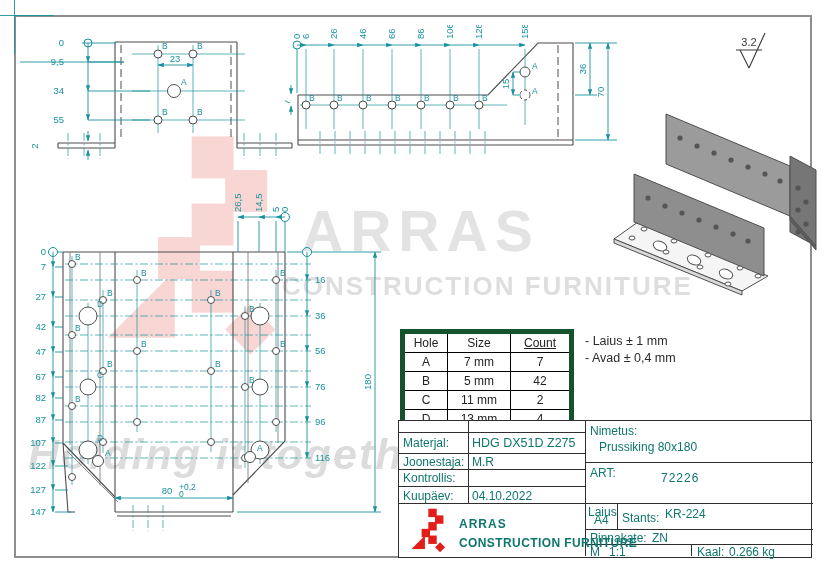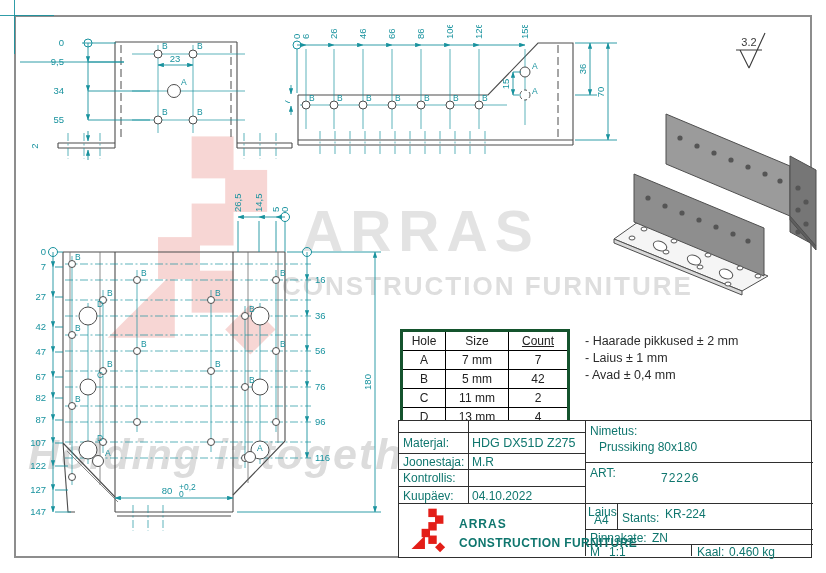--- a/index.html
+++ b/index.html
@@ -22,21 +22,21 @@
   .hole{stroke:#4d4d4d;stroke-width:1;fill:#fff;}
   .tl{stroke:#18929e;stroke-width:.9;fill:none;}
   .tlt{stroke:#18929e;stroke-width:.7;fill:none;}
   .tld{stroke:#18929e;stroke-width:.7;fill:none;stroke-dasharray:8 2.5 2 2.5;}
   .dc{stroke:#18929e;stroke-width:1;fill:none;}
   .dtx{fill:#18929e;font-size:9.5px;}
   .ltx{fill:#18929e;font-size:8.5px;}
   .stx{fill:#3a3a3a;font-size:11px;}
   
   .holetable{left:400px;top:329px;background:#fff;}
-  .holetable table{border-collapse:collapse;border:3px solid #14532d;}
+  .holetable table{border-collapse:collapse;border:5px solid #14532d;}
   .holetable th,.holetable td{border:1.8px solid #000;font-size:12px;font-weight:normal;
       text-align:center;padding:0;height:18px;color:#222;}
   .c-hole{width:42px;} .c-size{width:62px;} .c-count{width:58px;text-decoration:underline;}
   
   .tols{left:585px;top:333px;width:228px;color:#2b2b2b;font-size:12.5px;line-height:17px;}
   .tols .t-title{margin-bottom:1px;}
   
   .tb{left:398px;top:420px;width:414px;height:138px;background:#fff;border:1.5px solid #2f2f2f;box-sizing:border-box;}
   .tb .hl,.tb .vl{position:absolute;background:#2f2f2f;}
   .tb .cell{position:absolute;color:#0f766e;font-size:12px;white-space:nowrap;}
@@ -402,21 +402,20 @@
       <tr>
         <td>D</td>
             <td>13 mm</td>
             <td>4</td>
       </tr>
     </tbody>
       </table>
   </div>
 
   <div class="abs tols">
-    <div>- Haarade pikkused ± 2 mm</div>
     <div>- Laius ± 1 mm</div>
     <div>- Avad ± 0,4 mm</div>
   </div>
 
   <div class="abs tb">
 
     <div class="vl" style="left:186px;top:0;width:1px;height:135px"></div>
     <div class="vl" style="left:69px;top:0;width:1px;height:82px"></div>
     <div class="hl" style="left:0;top:11px;width:186px;height:1px"></div>
     <div class="hl" style="left:0;top:32px;width:186px;height:1px"></div>
@@ -451,16 +450,16 @@
     <div class="cell big" style="left:262px;top:50px">72226</div>
     <div class="cell tiny" style="left:189px;top:84px">Laius</div>
     <div class="cell" style="left:195px;top:92px">A4</div>
     <div class="cell" style="left:223px;top:90px">Stants:</div>
     <div class="cell mid" style="left:266px;top:86px">KR-224</div>
     <div class="cell" style="left:191px;top:110px">Pinnakate:</div>
     <div class="cell" style="left:253px;top:110px">ZN</div>
     <div class="cell" style="left:191px;top:124px">M</div>
     <div class="cell" style="left:210px;top:124px">1:1</div>
     <div class="cell" style="left:298px;top:124px">Kaal:</div>
-    <div class="cell" style="left:330px;top:124px">0.460 kg</div>
+    <div class="cell" style="left:330px;top:124px">0.266 kg</div>
   </div>
 
 </div>
 
 </body></html>

